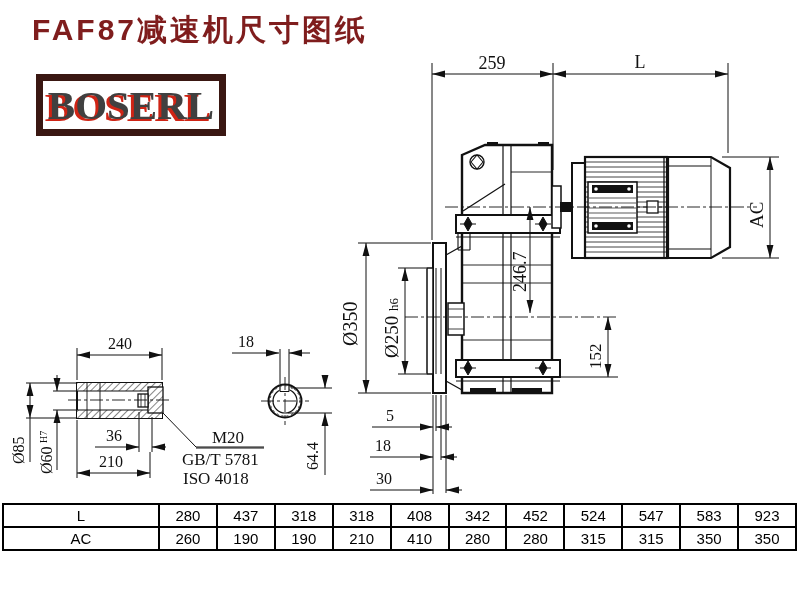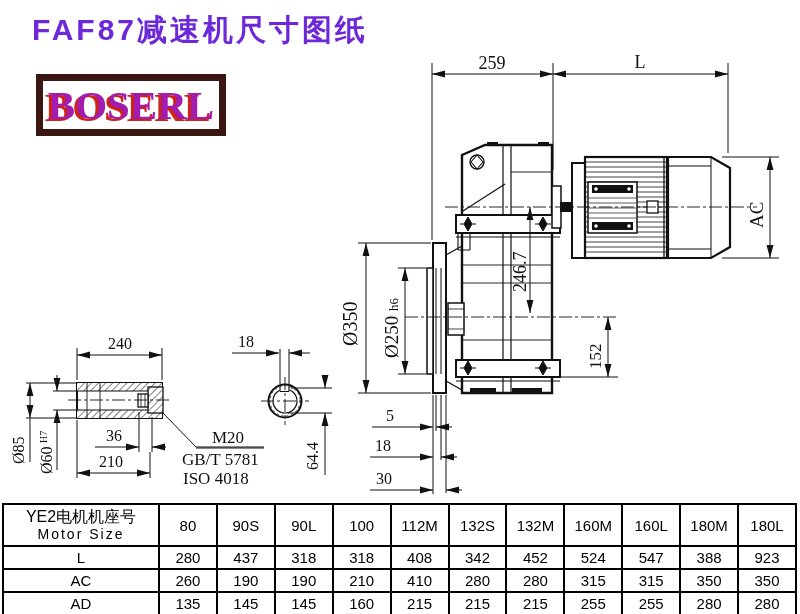--- a/index.html
+++ b/index.html
@@ -1,23 +1,23 @@
 <!DOCTYPE html>
 <html><head>
 <meta charset="utf-8">
 <style>
   html,body{margin:0;padding:0;background:#fff;}
   #stage{position:relative;width:800px;height:614px;background:#fff;overflow:hidden;
          font-family:"Liberation Sans",sans-serif;color:#111;}
   #title{position:absolute;left:32px;top:10px;font-size:30px;font-weight:bold;
-         letter-spacing:3px;color:#6d28d9;font-family:"Liberation Sans",sans-serif;}
+         letter-spacing:3px;color:#7f1d1d;font-family:"Liberation Sans",sans-serif;}
   #logo{position:absolute;left:36px;top:74px;width:176px;height:48px;border:7px solid #3a1712;
         background:#fff;display:flex;align-items:center;justify-content:center;}
   #logo .txt{font-family:"Liberation Serif",serif;font-weight:bold;font-size:41px;line-height:1;
-        color:#a21caf;text-shadow:-3px 2px 0 #cf2415;letter-spacing:0px;}
+        color:#404040;text-shadow:-3px 2px 0 #cf2415;letter-spacing:0px;}
   svg{position:absolute;left:0;top:0;}
   svg text{font-family:"Liberation Serif",serif;fill:#111;}
   .dim{font-size:16px;}
   .dim18{font-size:18px;}
   .dim17{font-size:17px;}
   .dim19{font-size:19px;}
   .dim20{font-size:20px;}
   .sup{font-size:10px;}
   .sub13{font-size:13px;}
   #dimtable{position:absolute;left:2px;top:503px;width:795px;}
@@ -225,75 +225,44 @@
           <col>
           <col>
           <col>
           <col>
           <col>
           <col>
           <col>
           <col>
       </colgroup>
       <tbody>
-          <tr class="hdr">
-        <th>
-          <div class="cnhead">YE2电机机座号</div>
-          <div class="enhead">Motor Size</div>
-        </th>
-        <th>80</th>
-        <th>90S</th>
-        <th>90L</th>
-        <th>100</th>
-        <th>112M</th>
-        <th>132S</th>
-        <th>132M</th>
-        <th>160M</th>
-        <th>160L</th>
-        <th>180M</th>
-        <th>180L</th>
-      </tr>
       <tr class="datarow">
         <td>L</td>
         <td>280</td>
         <td>437</td>
         <td>318</td>
         <td>318</td>
         <td>408</td>
         <td>342</td>
         <td>452</td>
         <td>524</td>
         <td>547</td>
-        <td>388</td>
+        <td>583</td>
         <td>923</td>
       </tr>
       <tr class="datarow">
         <td>AC</td>
         <td>260</td>
         <td>190</td>
         <td>190</td>
         <td>210</td>
         <td>410</td>
         <td>280</td>
         <td>280</td>
         <td>315</td>
         <td>315</td>
         <td>350</td>
         <td>350</td>
       </tr>
-      <tr class="datarow">
-        <td>AD</td>
-        <td>135</td>
-        <td>145</td>
-        <td>145</td>
-        <td>160</td>
-        <td>215</td>
-        <td>215</td>
-        <td>215</td>
-        <td>255</td>
-        <td>255</td>
-        <td>280</td>
-        <td>280</td>
-      </tr>
     </tbody>
       </table>
   </div>
 </div>
 
 </body></html>

